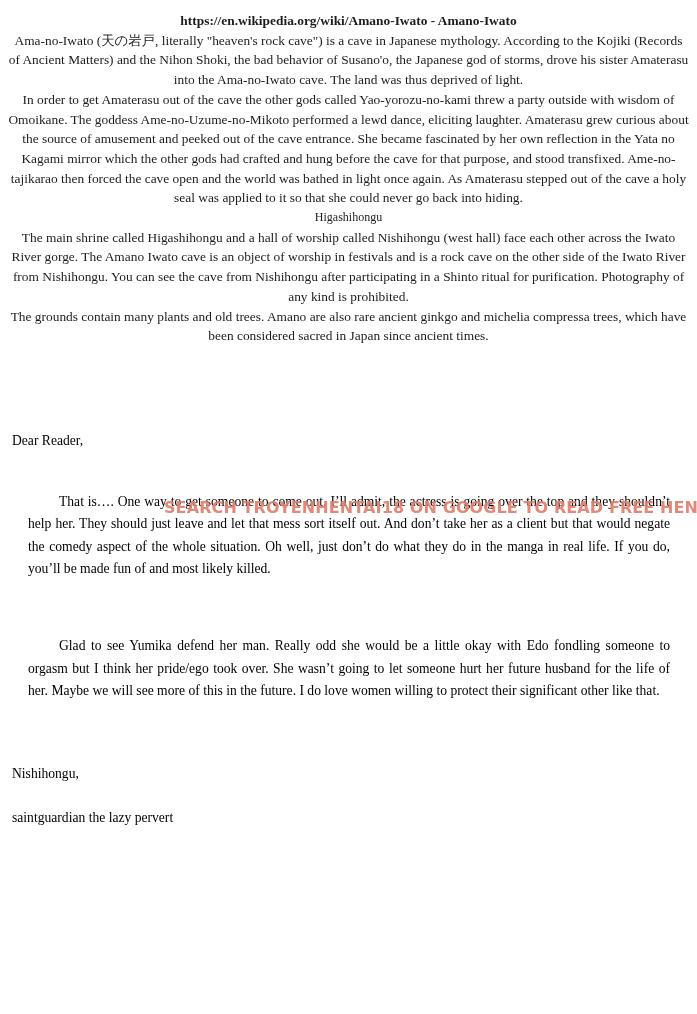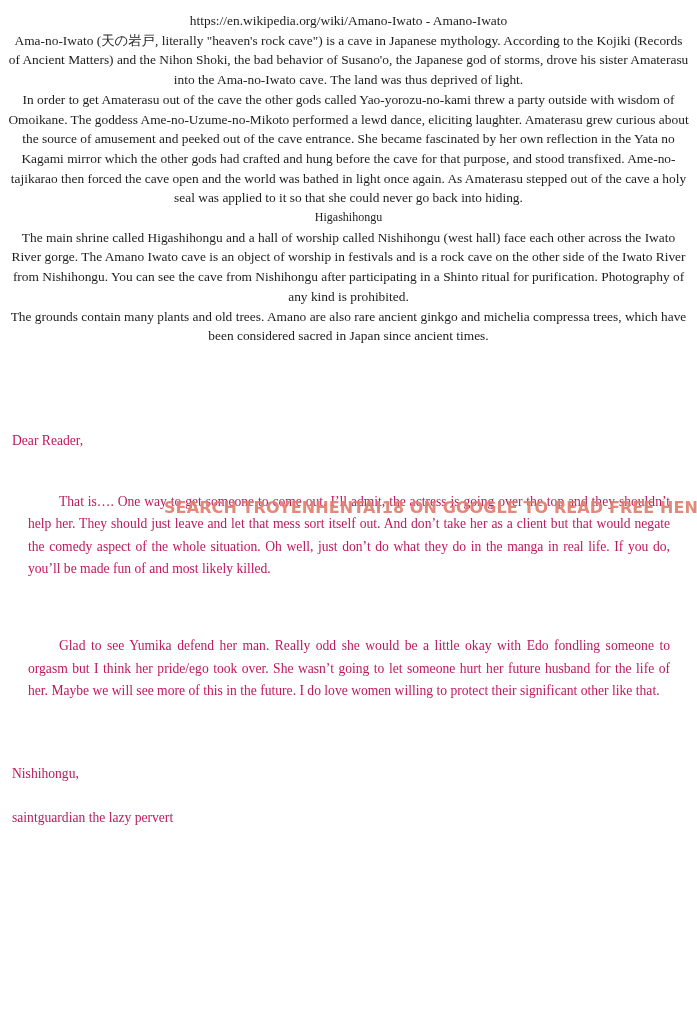--- a/index.html
+++ b/index.html
@@ -32,20 +32,21 @@
     font-size: 13.4px;
     line-height: 19.7px;
     color: #1c1c1c;
   }
   .wiki-url {
     display: block;
     margin: 0 0 0 0;
     text-align: center;
     font-size: 13.4px;
     line-height: 19.7px;
+    font-weight: bold;
   }
   .wiki-para {
     display: block;
     margin: 0;
     text-align: center;
     text-align-last: center;
     font-size: 13.4px;
     line-height: 19.7px;
   }
   .wiki-heading {
@@ -57,21 +58,21 @@
   }
 
   
   .letter-block {
     position: absolute;
     top: 430px;
     left: 12px;
     width: 674px;
     font-size: 13.6px;
     line-height: 22.6px;
-    color: #be185d;
+    color: #000000;
     text-align: left;
   }
   .letter-line {
     display: block;
     margin: 0;
     white-space: pre-wrap;
   }
   .letter-para {
     display: block;
     margin: 16px;

